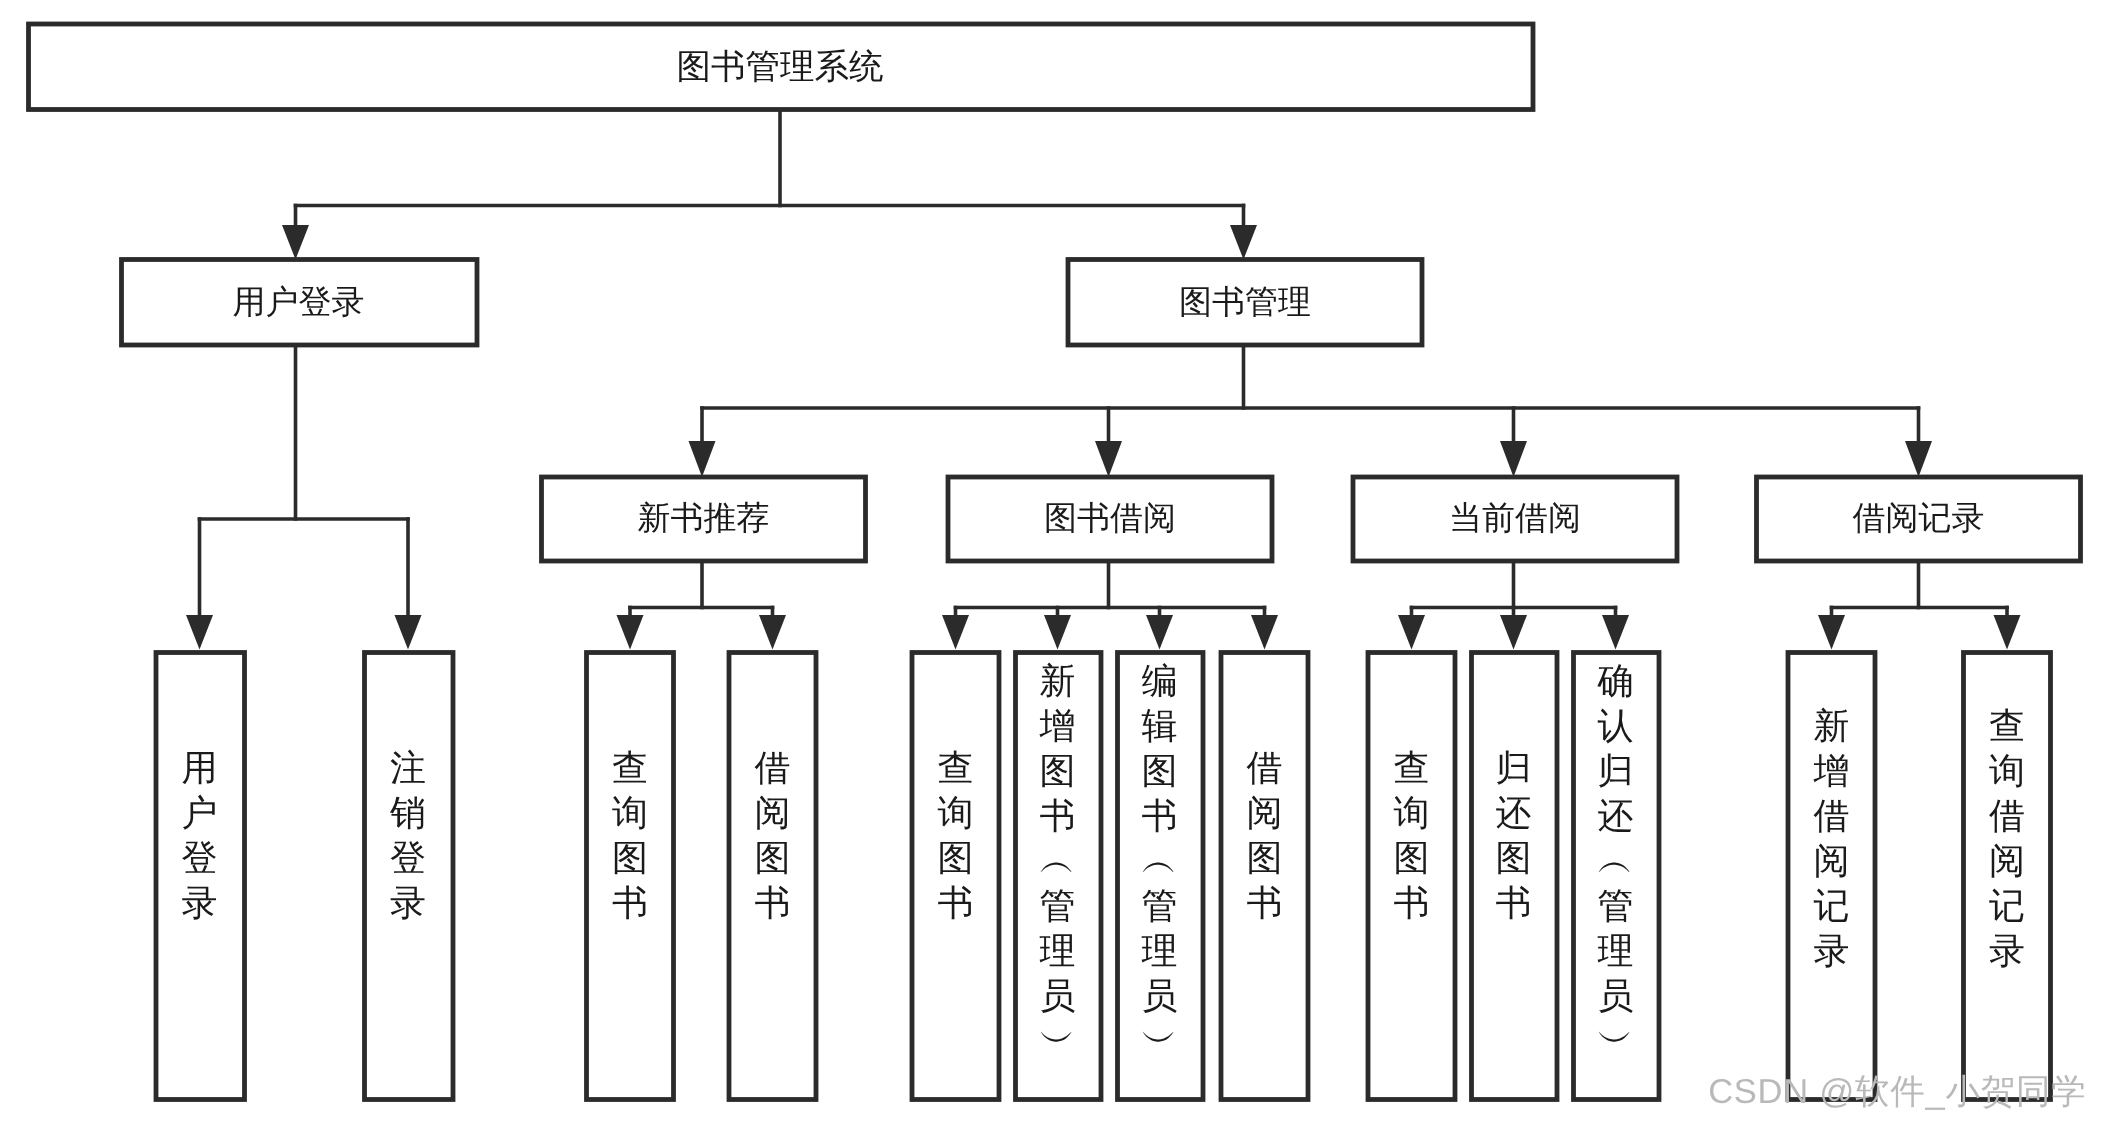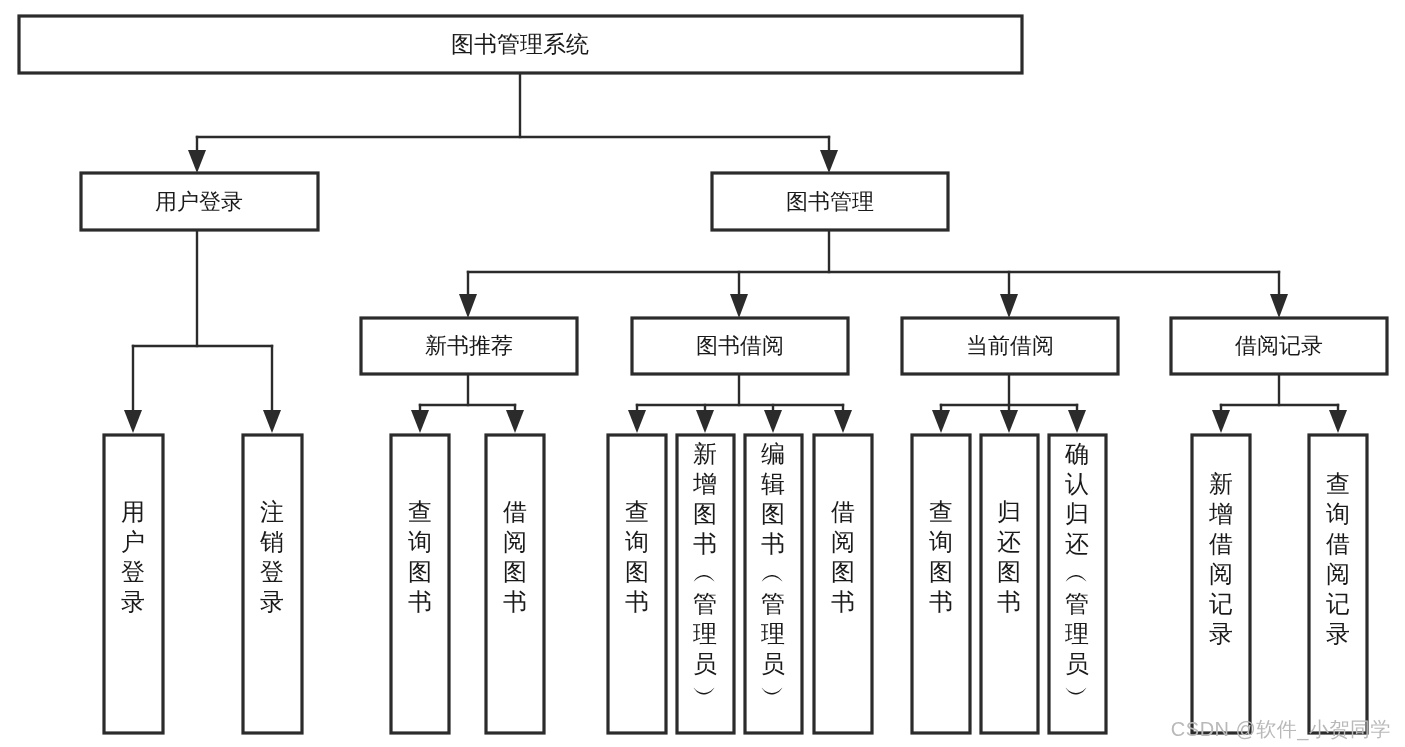--- a/index.html
+++ b/index.html
@@ -51,21 +51,21 @@
     fill: #1a1a1a;
     font-family: "Liberation Sans", "DejaVu Sans", sans-serif;
     font-size: 24px;
     text-anchor: middle;
   }
   .watermark {
     position: absolute;
     right: 14px;
     bottom: 4px;
     font-family: "Liberation Sans", "DejaVu Sans", sans-serif;
-    font-size: 20px;
+    font-size: 23px;
     color: #b9b9b9;
     letter-spacing: 0.5px;
     white-space: nowrap;
     pointer-events: none;
   }
 </style>
 </head>
 <body>
 
 <svg id="diagram" viewBox="0 0 1405 747">

